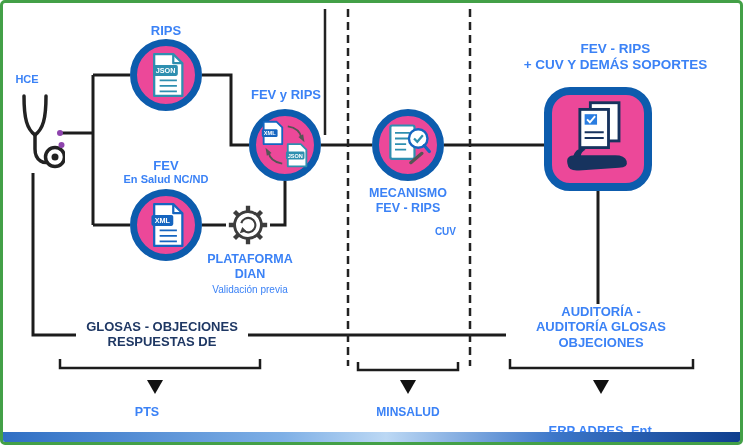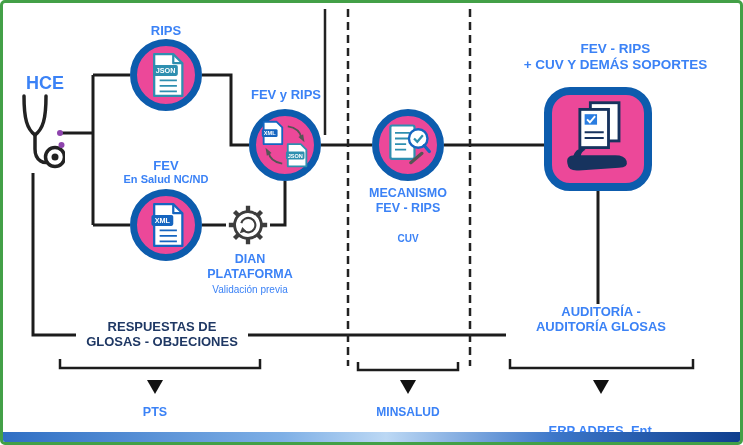--- a/index.html
+++ b/index.html
@@ -35,21 +35,21 @@
     <path d="M322 6 V132" fill="none" stroke="#222" stroke-width="2.5"></path>
     <path d="M345 6 V363 M467 6 V363" fill="none" stroke="#222" stroke-width="2.5" stroke-dasharray="8 5"></path>
     <path d="M57 356 V365 H257 V356
              M355 359 V367 H455 V359
              M507 356 V365 H690 V356" fill="none" stroke="#1c1c1c" stroke-width="2.5"></path>
     <polygon points="144,377 160,377 152,391" fill="#111"></polygon>
     <polygon points="397,377 413,377 405,391" fill="#111"></polygon>
     <polygon points="590,377 606,377 598,391" fill="#111"></polygon>
   </svg>
 
-  <div class="lbl" style="left:18px; top:70px; width:48px; font-size:18px;">HCE</div>
+  <div class="lbl" style="left:0; top:70px; width:48px; font-size:11px;">HCE</div>
   <svg style="position:absolute; left:8px; top:90px;" width="54" height="82" viewBox="0 0 54 82">
     <path d="M13 3 C13 26 16 36 24 42 C32 36 35 26 35 3" fill="none" stroke="#222" stroke-width="3.5" stroke-linecap="round"></path>
     <path d="M24 42 V56 C24 68 33 72 41 68" fill="none" stroke="#222" stroke-width="3.5" stroke-linecap="round"></path>
     <circle cx="44" cy="64" r="9.5" fill="#fff" stroke="#222" stroke-width="3.5"></circle>
     <circle cx="44" cy="64" r="3.5" fill="#222"></circle>
     <circle cx="49" cy="40" r="3" fill="#8e44ad"></circle>
     <circle cx="50.5" cy="52" r="3" fill="#8e44ad"></circle>
   </svg>
 
   <div class="lbl" style="left:126px; top:20px; width:74px; font-size:13px;">RIPS</div>
@@ -106,71 +106,72 @@
       <line x1="10" y1="24" x2="4" y2="24"></line>
         <line x1="14.1" y1="14.1" x2="9.9" y2="9.9"></line>
       <line x1="24" y1="10" x2="24" y2="4"></line>
         <line x1="33.9" y1="14.1" x2="38.1" y2="9.9"></line>
     </g>
     <circle cx="24" cy="24" r="14" fill="#fff" stroke="#3d3d3d" stroke-width="3"></circle>
     <path d="M17 22 a7.5 7.5 0 1 1 2.5 8" fill="none" stroke="#3d3d3d" stroke-width="2.2"></path>
     <polygon points="18,26 15.5,32.5 22.5,30.5" fill="#3d3d3d"></polygon>
   </svg>
   <div class="lbl" style="left:198px; top:249px; width:98px;">
+    <div style="font-size:12.5px;">PLATAFORMA</div>
     <div style="font-size:12.5px;">DIAN</div>
-    <div style="font-size:12.5px;">PLATAFORMA</div>
     <div class="sub" style="font-size:10px; margin-top:2px;">Validación previa</div>
   </div>
 
   <div class="node" style="left:369px; top:106px; width:72px; height:72px;">
     <svg width="52" height="52" viewBox="0 0 56 56">
       <rect x="9" y="7" width="26" height="36" rx="2" fill="#fff" stroke="#2e8fb0" stroke-width="2.4"></rect>
       <line x1="14" y1="15" x2="30" y2="15" stroke="#2e8fb0" stroke-width="2"></line>
       <line x1="14" y1="21" x2="30" y2="21" stroke="#2e8fb0" stroke-width="2"></line>
       <line x1="14" y1="27" x2="26" y2="27" stroke="#2e8fb0" stroke-width="2"></line>
       <line x1="14" y1="33" x2="26" y2="33" stroke="#2e8fb0" stroke-width="2"></line>
       <line x1="31" y1="47" x2="43" y2="37" stroke="#555" stroke-width="3.5" stroke-linecap="round"></line>
       <circle cx="39" cy="21" r="10" fill="#fff" stroke="#1565c0" stroke-width="2.6"></circle>
       <polyline points="34.5,21 38,24.5 44,17.5" fill="none" stroke="#2e8fb0" stroke-width="2.4"></polyline>
       <line x1="45.5" y1="28.5" x2="51" y2="35" stroke="#1565c0" stroke-width="3.4" stroke-linecap="round"></line>
     </svg>
   </div>
   <div class="lbl" style="left:357px; top:183px; width:96px;">
     <div style="font-size:12.5px;">MECANISMO</div>
     <div style="font-size:12.5px;">FEV - RIPS</div>
-    <div style="font-size:10px; font-weight:600; margin-top:17px;">CUV</div>
+    <div style="font-size:10px; font-weight:600; margin-top:10px;text-align:right;">CUV</div>
   </div>
 
   <div class="lbl" style="left:495px; top:38px; width:235px;">
     <div style="font-size:13.5px;">FEV - RIPS</div>
     <div style="font-size:13.5px;">+ CUV Y DEMÁS SOPORTES</div>
   </div>
   <div class="node square" style="left:541px; top:84px; width:108px; height:104px;">
     <svg width="88" height="84" viewBox="0 0 92 88">
       <rect x="38" y="6" width="30" height="40" fill="#fff" stroke="#17335e" stroke-width="3"></rect>
       <rect x="27" y="13" width="30" height="40" fill="#fff" stroke="#17335e" stroke-width="3"></rect>
       <rect x="32" y="18" width="13" height="11" fill="#2a7de1"></rect>
       <polyline points="34.5,23.5 37.5,26.5 43,20" fill="none" stroke="#fff" stroke-width="2"></polyline>
       <line x1="32" y1="37" x2="52" y2="37" stroke="#17335e" stroke-width="2"></line>
       <line x1="32" y1="43" x2="52" y2="43" stroke="#17335e" stroke-width="2"></line>
       <path d="M14 70 Q12 61 22 61 L64 61 Q74 61 76 67 Q78 74 68 74 L26 77 Q15 78 14 70 Z" fill="#17335e"></path>
       <path d="M20 62 Q24 51 33 55 Q28 58 28 62 Z" fill="#17335e"></path>
     </svg>
   </div>
 
   <div class="lbl navy" style="left:73px; top:316px; width:172px; font-size:13px;">
+    <div>GLOSAS - OBJECIONES</div>
     <div>RESPUESTAS DE</div>
-    <div>GLOSAS - OBJECIONES</div>
   </div>
   <div class="lbl" style="left:503px; top:301px; width:190px; font-size:13px;">
     <div>AUDITORÍA -</div>
     <div>AUDITORÍA GLOSAS</div>
+    <div>OBJECIONES</div>
   </div>
 
-  <div class="lbl" style="left:122px; top:402px; width:60px; font-size:12.5px;">PTS</div>
+  <div class="lbl" style="left:114px; top:402px; width:60px; font-size:12.5px;">PTS</div>
   <div class="lbl" style="left:368px; top:402px; width:74px; font-size:12px;">MINSALUD</div>
   <div class="lbl" style="left:508px; top:420px; width:182px; font-size:13px;">
     <div>ERP ADRES, Ent. Territoriales, Otros</div>
     <div>pagadores</div>
   </div>
 
   <div class="bottom-bar"></div>
 </div>
 
 </body></html>

